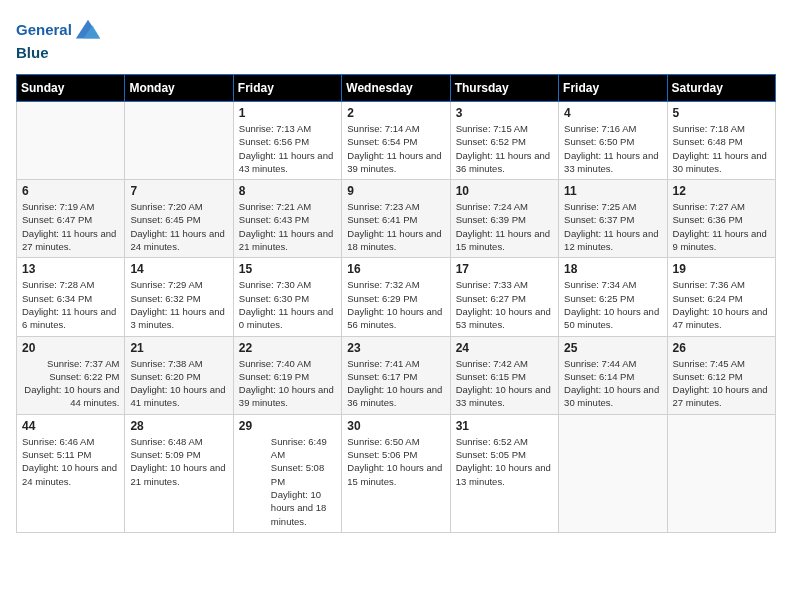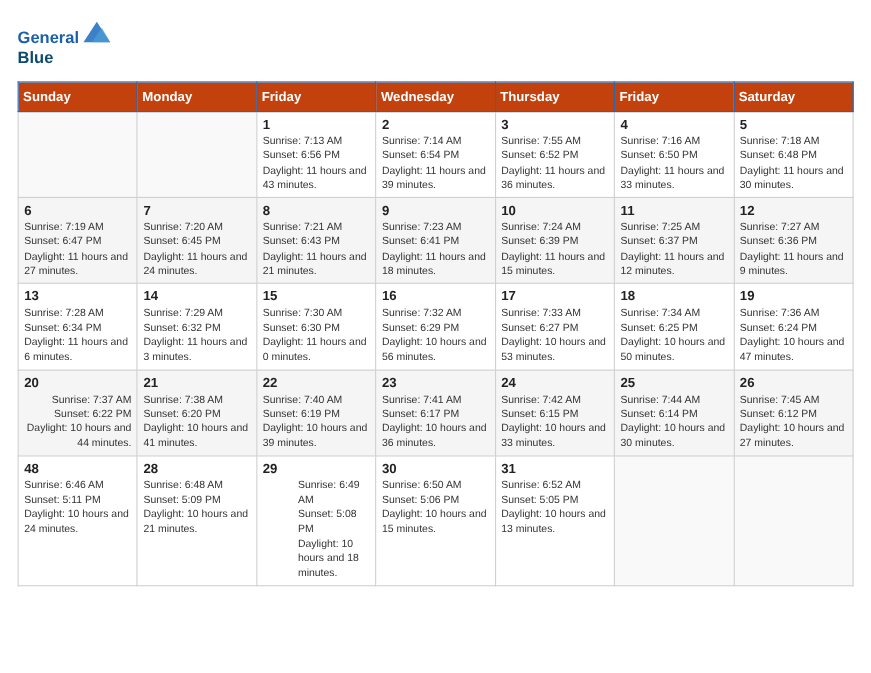--- a/index.html
+++ b/index.html
@@ -46,21 +46,21 @@
     .subtitle {
       font-size: 15px;
       color: #555;
     }
     .calendar {
       width: 100%;
       border-collapse: collapse;
       border: 1px solid #ccc;
     }
     .calendar th {
-      background: #c2410c;
+      background: #000000;
       color: #fff;
       font-size: 12px;
       font-weight: bold;
       padding: 6px 4px;
       text-align: left;
       border: 1px solid #1a6abf;
     }
     .calendar td {
       vertical-align: top;
       border: 1px solid #d0d0d0;
@@ -92,21 +92,21 @@
     .empty-cell {
       background: #f9f9f9 !important;
     }
   </style>
 </head>
 <body>
 
 <div class="header">
   <div class="logo">
     <div>
-      <div style="display:flex;align-items:flex-end;">
+      <div style="display:flex;align-items:center;">
         <span class="logo-text">
           <span>General</span>
         </span>
         <svg class="logo-icon" viewBox="0 0 30 30">
           <polygon points="2,24 15,4 28,24" fill="#1a6abf" opacity="0.85"></polygon>
           <polygon points="10,24 20,10 28,24" fill="#4a9fd4" opacity="0.7"></polygon>
         </svg>
       </div>
       <div class="logo-text" style="color:#0c4a6e;font-size:15px;font-weight:bold;">Blue</div>
     </div>
@@ -140,21 +140,21 @@
 Daylight: 11 hours and 43 minutes.</div>
         </td>
         <td>
           <span class="day-number">2</span>
           <div class="day-info" style="white-space: pre-line;">Sunrise: 7:14 AM
 Sunset: 6:54 PM
 Daylight: 11 hours and 39 minutes.</div>
         </td>
         <td>
           <span class="day-number">3</span>
-          <div class="day-info" style="white-space: pre-line;">Sunrise: 7:55 AM
+          <div class="day-info" style="white-space: pre-line;">Sunrise: 7:15 AM
 Sunset: 6:52 PM
 Daylight: 11 hours and 36 minutes.</div>
         </td>
         <td>
           <span class="day-number">4</span>
           <div class="day-info" style="white-space: pre-line;">Sunrise: 7:16 AM
 Sunset: 6:50 PM
 Daylight: 11 hours and 33 minutes.</div>
         </td>
         <td>
@@ -291,21 +291,21 @@
         </td>
         <td>
           <span class="day-number">26</span>
           <div class="day-info" style="white-space: pre-line;">Sunrise: 7:45 AM
 Sunset: 6:12 PM
 Daylight: 10 hours and 27 minutes.</div>
         </td>
       </tr>
       <tr>
         <td>
-          <span class="day-number">48</span>
+          <span class="day-number">44</span>
           <div class="day-info" style="white-space: pre-line;">Sunrise: 6:46 AM
 Sunset: 5:11 PM
 Daylight: 10 hours and 24 minutes.</div>
         </td>
         <td>
           <span class="day-number">28</span>
           <div class="day-info" style="white-space: pre-line;">Sunrise: 6:48 AM
 Sunset: 5:09 PM
 Daylight: 10 hours and 21 minutes.</div>
         </td>

